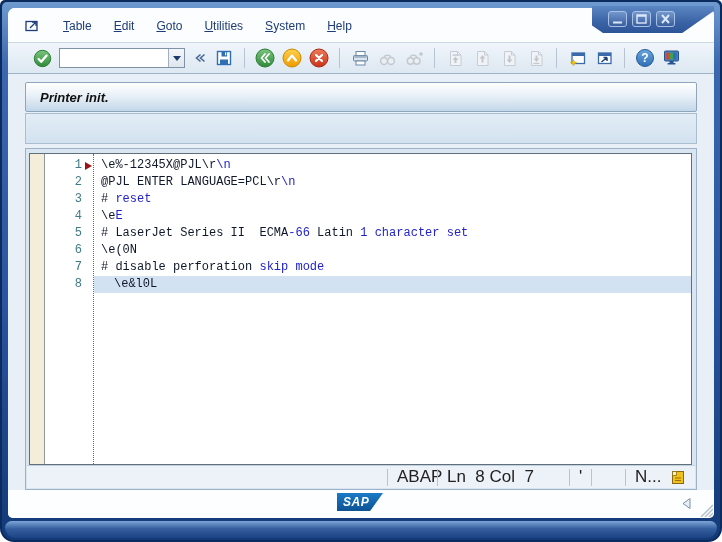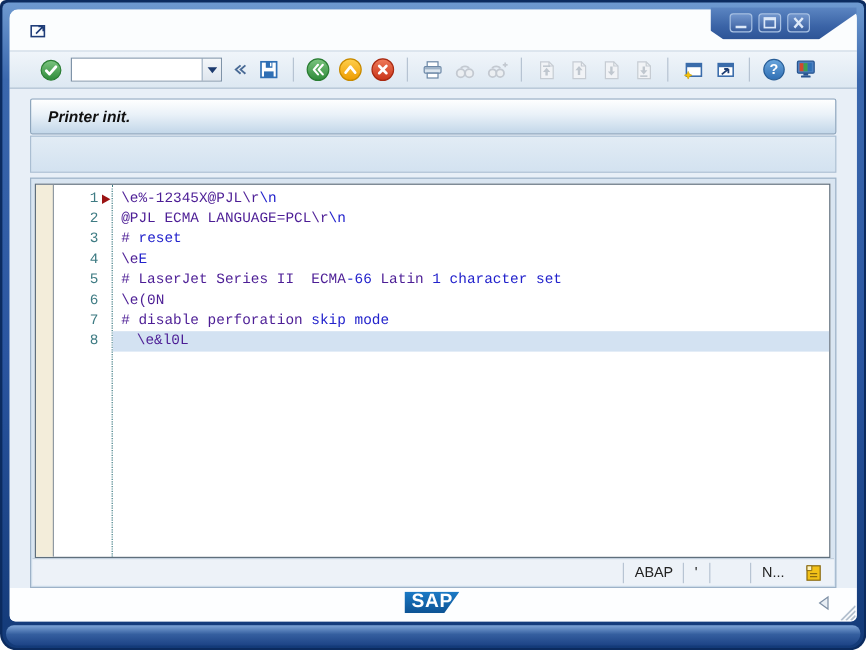--- a/index.html
+++ b/index.html
@@ -31,30 +31,30 @@
   .main-panel{position:absolute;left:17px;top:74px;width:672px;height:342px;border:1px solid #9db2c8;background:#d9e5f1;}
   
   .editor{position:absolute;left:3px;top:4px;width:663px;height:312px;background:#fff;border:1px solid #5f6f7c;overflow:hidden;cursor:text;}
   .gutter-margin{position:absolute;left:0;top:0;width:15px;height:100%;background:#f3edda;border-right:1px solid #8f99a2;}
   .dotted{position:absolute;left:63px;top:0;height:100%;border-left:1px dotted #3e7b83;}
   .crow{position:absolute;left:0;width:100%;height:17px;font-family:"Liberation Mono",monospace;font-size:12px;line-height:17px;}
   .lnum{position:absolute;left:16px;width:36px;text-align:right;color:#3e7b83;}
   .mark{position:absolute;left:55px;top:4.5px;width:0;height:0;border-left:7px solid #9b1313;border-top:4px solid transparent;border-bottom:4px solid transparent;}
   .ltxt{position:absolute;left:64px;right:0;height:17px;padding-left:7px;white-space:pre;}
   .crow.cur .ltxt{background:#d3e2f2;padding-left:20px;}
-  .k{color:#4c1d95;}
+  .k{color:#0f172a;}
   .b{color:#2222cc;}
   
   .editor-status{position:absolute;left:1px;right:1px;bottom:1px;height:23px;background:#edf2f8;border-top:1px solid #c2cfdd;display:flex;justify-content:flex-end;align-items:center;padding-right:10px;}
-  .sseg{display:flex;align-items:center;height:17px;border-left:1px solid #b7c4d3;padding-left:9px;font-size:12px;color:#222;white-space:pre;}
+  .sseg{display:flex;align-items:center;height:17px;border-left:1px solid #b7c4d3;padding-left:9px;font-size:17px;color:#222;white-space:pre;}
   .note-icon{width:15px;height:15px;margin-left:5px;position:relative;flex:0 0 auto;}
   
   .footer{position:absolute;left:0;top:482px;width:706px;height:28px;background:#fdfeff;}
   .sap-logo{position:absolute;left:329px;top:3px;width:46px;height:18px;background:linear-gradient(180deg,#1b7ac6,#0d5394);clip-path:polygon(0 0,100% 0,72% 100%,0 100%);display:flex;align-items:center;padding-left:6px;}
-  .sap-logo span{color:#fff;font-size:16px;font-weight:bold;letter-spacing:0.5px;}
+  .sap-logo span{color:#fff;font-size:12px;font-weight:bold;font-style:italic;letter-spacing:0.5px;}
   .collapse-btn{position:absolute;right:22px;top:6px;width:12px;height:13px;cursor:pointer;}
   .grip{position:absolute;right:1px;bottom:1px;width:18px;height:16px;}
   
   .bottom-bar{position:absolute;left:5px;right:5px;bottom:4px;height:17px;border-radius:7px 7px 11px 11px;background:linear-gradient(180deg,#7fa6d8 0%,#355f9f 45%,#1c4385 100%);}
 </style>
 </head>
 <body>
 
 <svg width="0" height="0" style="position:absolute">
   <defs>
@@ -101,20 +101,21 @@
 
   <div class="inner">
 
     <div class="menubar">
       <span class="menu-icon">
         <svg width="18" height="16" viewBox="0 0 18 16">
             <rect x="2" y="4.5" width="11" height="9" fill="none" stroke="#1e3c78" stroke-width="1.3"></rect>
             <path d="M6 11 L12 5 M12 5 h-4 M12 5 v4" stroke="#1e3c78" stroke-width="1.3" fill="none"></path>
           </svg>
       </span>
+      <nav id="menu-items"><span class="menu-item">Table</span><span class="menu-item">Edit</span><span class="menu-item">Goto</span><span class="menu-item">Utilities</span><span class="menu-item">System</span><span class="menu-item">Help</span></nav>
     </div>
 
     <div class="toolbar">
       <span class="tb-btn">
         <svg width="19" height="19" viewBox="0 0 19 19">
             <circle cx="9.5" cy="9.5" r="8.2" fill="url(#gGreen)" stroke="#2a7d33" stroke-width="1"></circle>
             <path d="M5.6 10 l2.6 2.8 L13.6 6.6" stroke="#fff" stroke-width="2.3" fill="none" stroke-linecap="round" stroke-linejoin="round"></path>
           </svg>
       </span>
       <span class="cmd-wrap">
@@ -255,21 +256,21 @@
           <div class="gutter-margin"></div>
           <div class="dotted"></div>
           <div id="code-rows">
               <div class="crow" style="top: 3px;">
                 <span class="lnum">1</span>
                 <span class="mark"></span>
                 <span class="ltxt"><span class="k">\e%-12345X@PJL\r</span><span class="b">\n</span></span>
               </div>
               <div class="crow" style="top: 20px;">
                 <span class="lnum">2</span>
-                <span class="ltxt"><span class="k">@PJL ECMA LANGUAGE=PCL\r</span><span class="b">\n</span></span>
+                <span class="ltxt"><span class="k">@PJL ENTER LANGUAGE=PCL\r</span><span class="b">\n</span></span>
               </div>
               <div class="crow" style="top: 37px;">
                 <span class="lnum">3</span>
                 <span class="ltxt"><span class="k"># </span><span class="b">reset</span></span>
               </div>
               <div class="crow" style="top: 54px;">
                 <span class="lnum">4</span>
                 <span class="ltxt"><span class="k">\e</span><span class="b">E</span></span>
               </div>
               <div class="crow" style="top: 71px;">
@@ -286,20 +287,21 @@
               </div>
               <div class="crow cur" style="top: 122px;">
                 <span class="lnum">8</span>
                 <span class="ltxt"><span class="k">\e&amp;l0L</span></span>
               </div>
             </div>
         </div>
         <div class="editor-status">
           <span id="status-segs" style="display:flex;height:100%;align-items:center">
               <span class="sseg" style="width: 50px;">ABAP</span>
+              <span class="sseg" style="width: 132px;">Ln  8 Col  7</span>
               <span class="sseg" style="width: 22px;">'</span>
               <span class="sseg" style="width: 34px;"></span>
               <span class="sseg" style="width: 40px;">N...</span>
             </span>
           <span class="note-icon">
             <svg width="15" height="15" viewBox="0 0 15 15">
                 <rect x="2.5" y="1.5" width="11" height="12" fill="#f2c118" stroke="#8a6a10"></rect>
                 <path d="M2.5 1.5 h4 v4 h-4 z" fill="#fdf2c0" stroke="#8a6a10" stroke-width="0.8"></path>
                 <path d="M5 8 h6 M5 10.5 h6" stroke="#8a6a10" stroke-width="0.9"></path>
               </svg>

